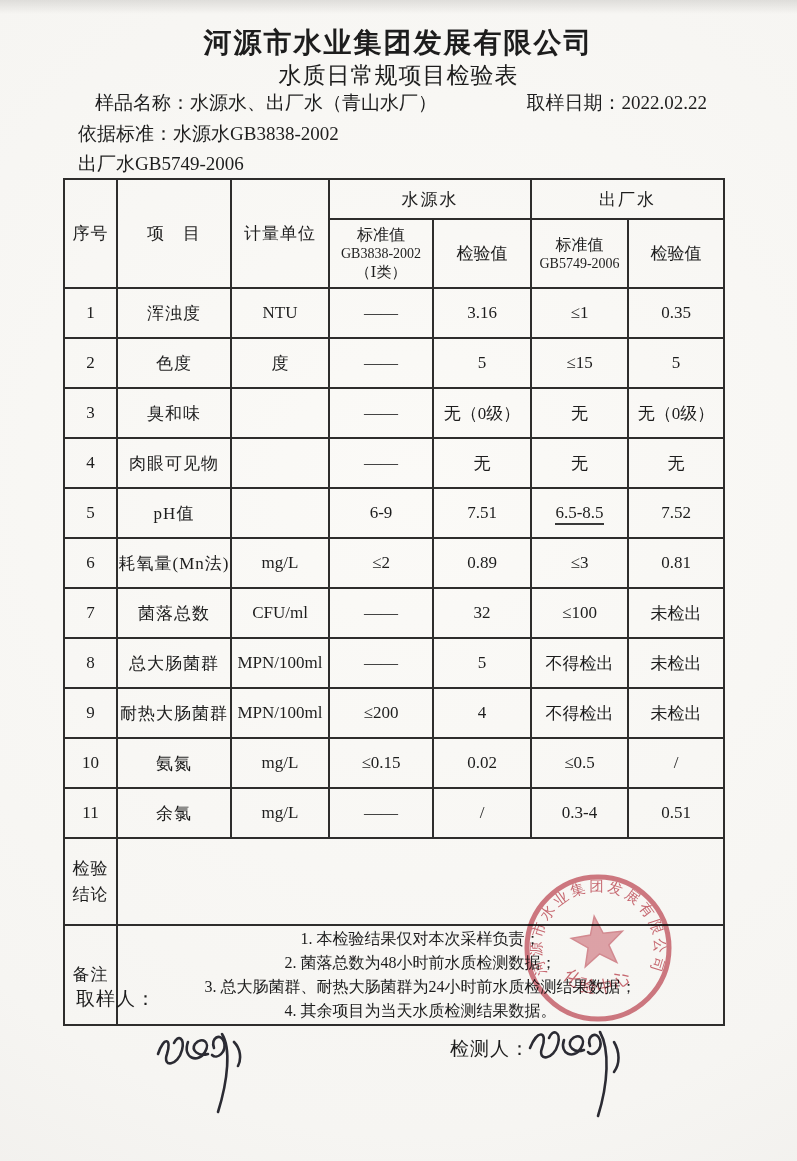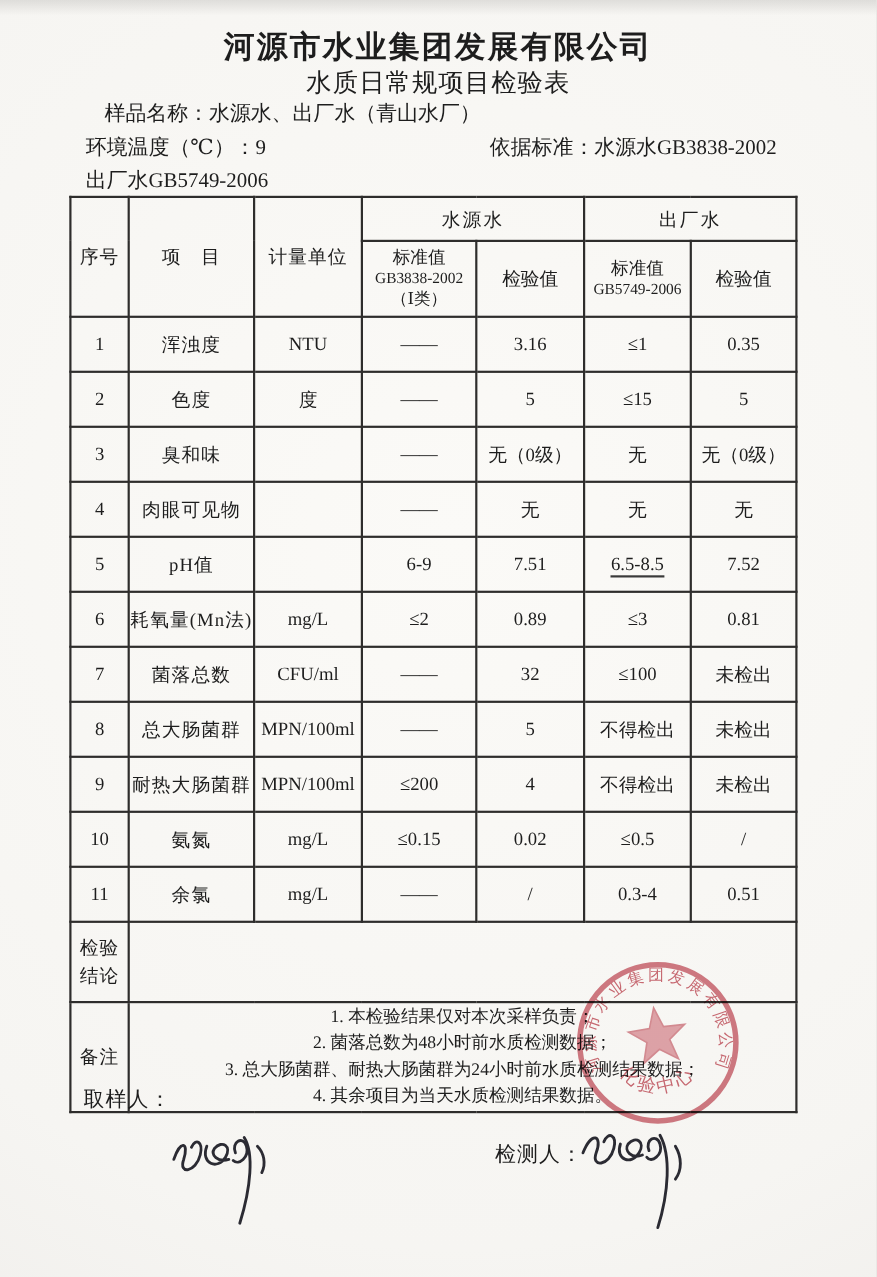--- a/index.html
+++ b/index.html
@@ -40,21 +40,21 @@
   }
   th.grp{font-size:18px;letter-spacing:2px;}
   th.head{font-size:18px;letter-spacing:1px;}
   .std-l1{font-size:16px;display:block;line-height:1.25;}
   .std-l2{font-size:14px;display:block;line-height:1.25;letter-spacing:0;}
   .std-l3{font-size:15px;display:block;line-height:1.25;}
   tr.data-row{height:50px;}
   td.item-cell{text-align:left;padding-left:11px;letter-spacing:1px;}
   td.unit-cell{font-size:16px;}
   .u{border-bottom:2px solid #3a3a3a;padding-bottom:1px;}
-  tr.concl-row{height:73px;}
+  tr.concl-row{height:87px;}
   td.label-cell{font-size:17px;line-height:1.5;letter-spacing:1px;}
   tr.remark-row{height:100px;}
   td.remark-cell{text-align:left;vertical-align:middle;padding:4px 2px 4px 6px;font-family:Liberation Serif, serif;}
   td.remark-cell div{font-size:16px;line-height:1.5;white-space:nowrap;}
 
   .sign-label{position:absolute;font-size:19px;letter-spacing:1px;}
   .sampler{top:986px;left:76px;}
   .tester{top:1036px;left:450px;font-family:Liberation Serif, serif;}
   .sig{position:absolute;pointer-events:none;}
   .sig1{top:1012px;left:148px;}
@@ -68,23 +68,23 @@
 </head>
 <body>
 
 <div class="page">
 
   <div class="title">河源市水业集团发展有限公司</div>
   <div class="subtitle">水质日常规项目检验表</div>
 
   <div class="info-line info1">
     <span>样品名称：水源水、出厂水（青山水厂）</span>
+    <span>取样日期：2022.02.22</span>
   </div>
   <div class="info-line info2">
-    <span>环境温度（℃）：9</span>
     <span>依据标准：水源水GB3838-2002</span>
   </div>
   <div class="info-line info3">
     <span>出厂水GB5749-2006</span>
   </div>
 
   <table class="report">
     <colgroup>
       <col style="width:53px">
         <col style="width:114px">

